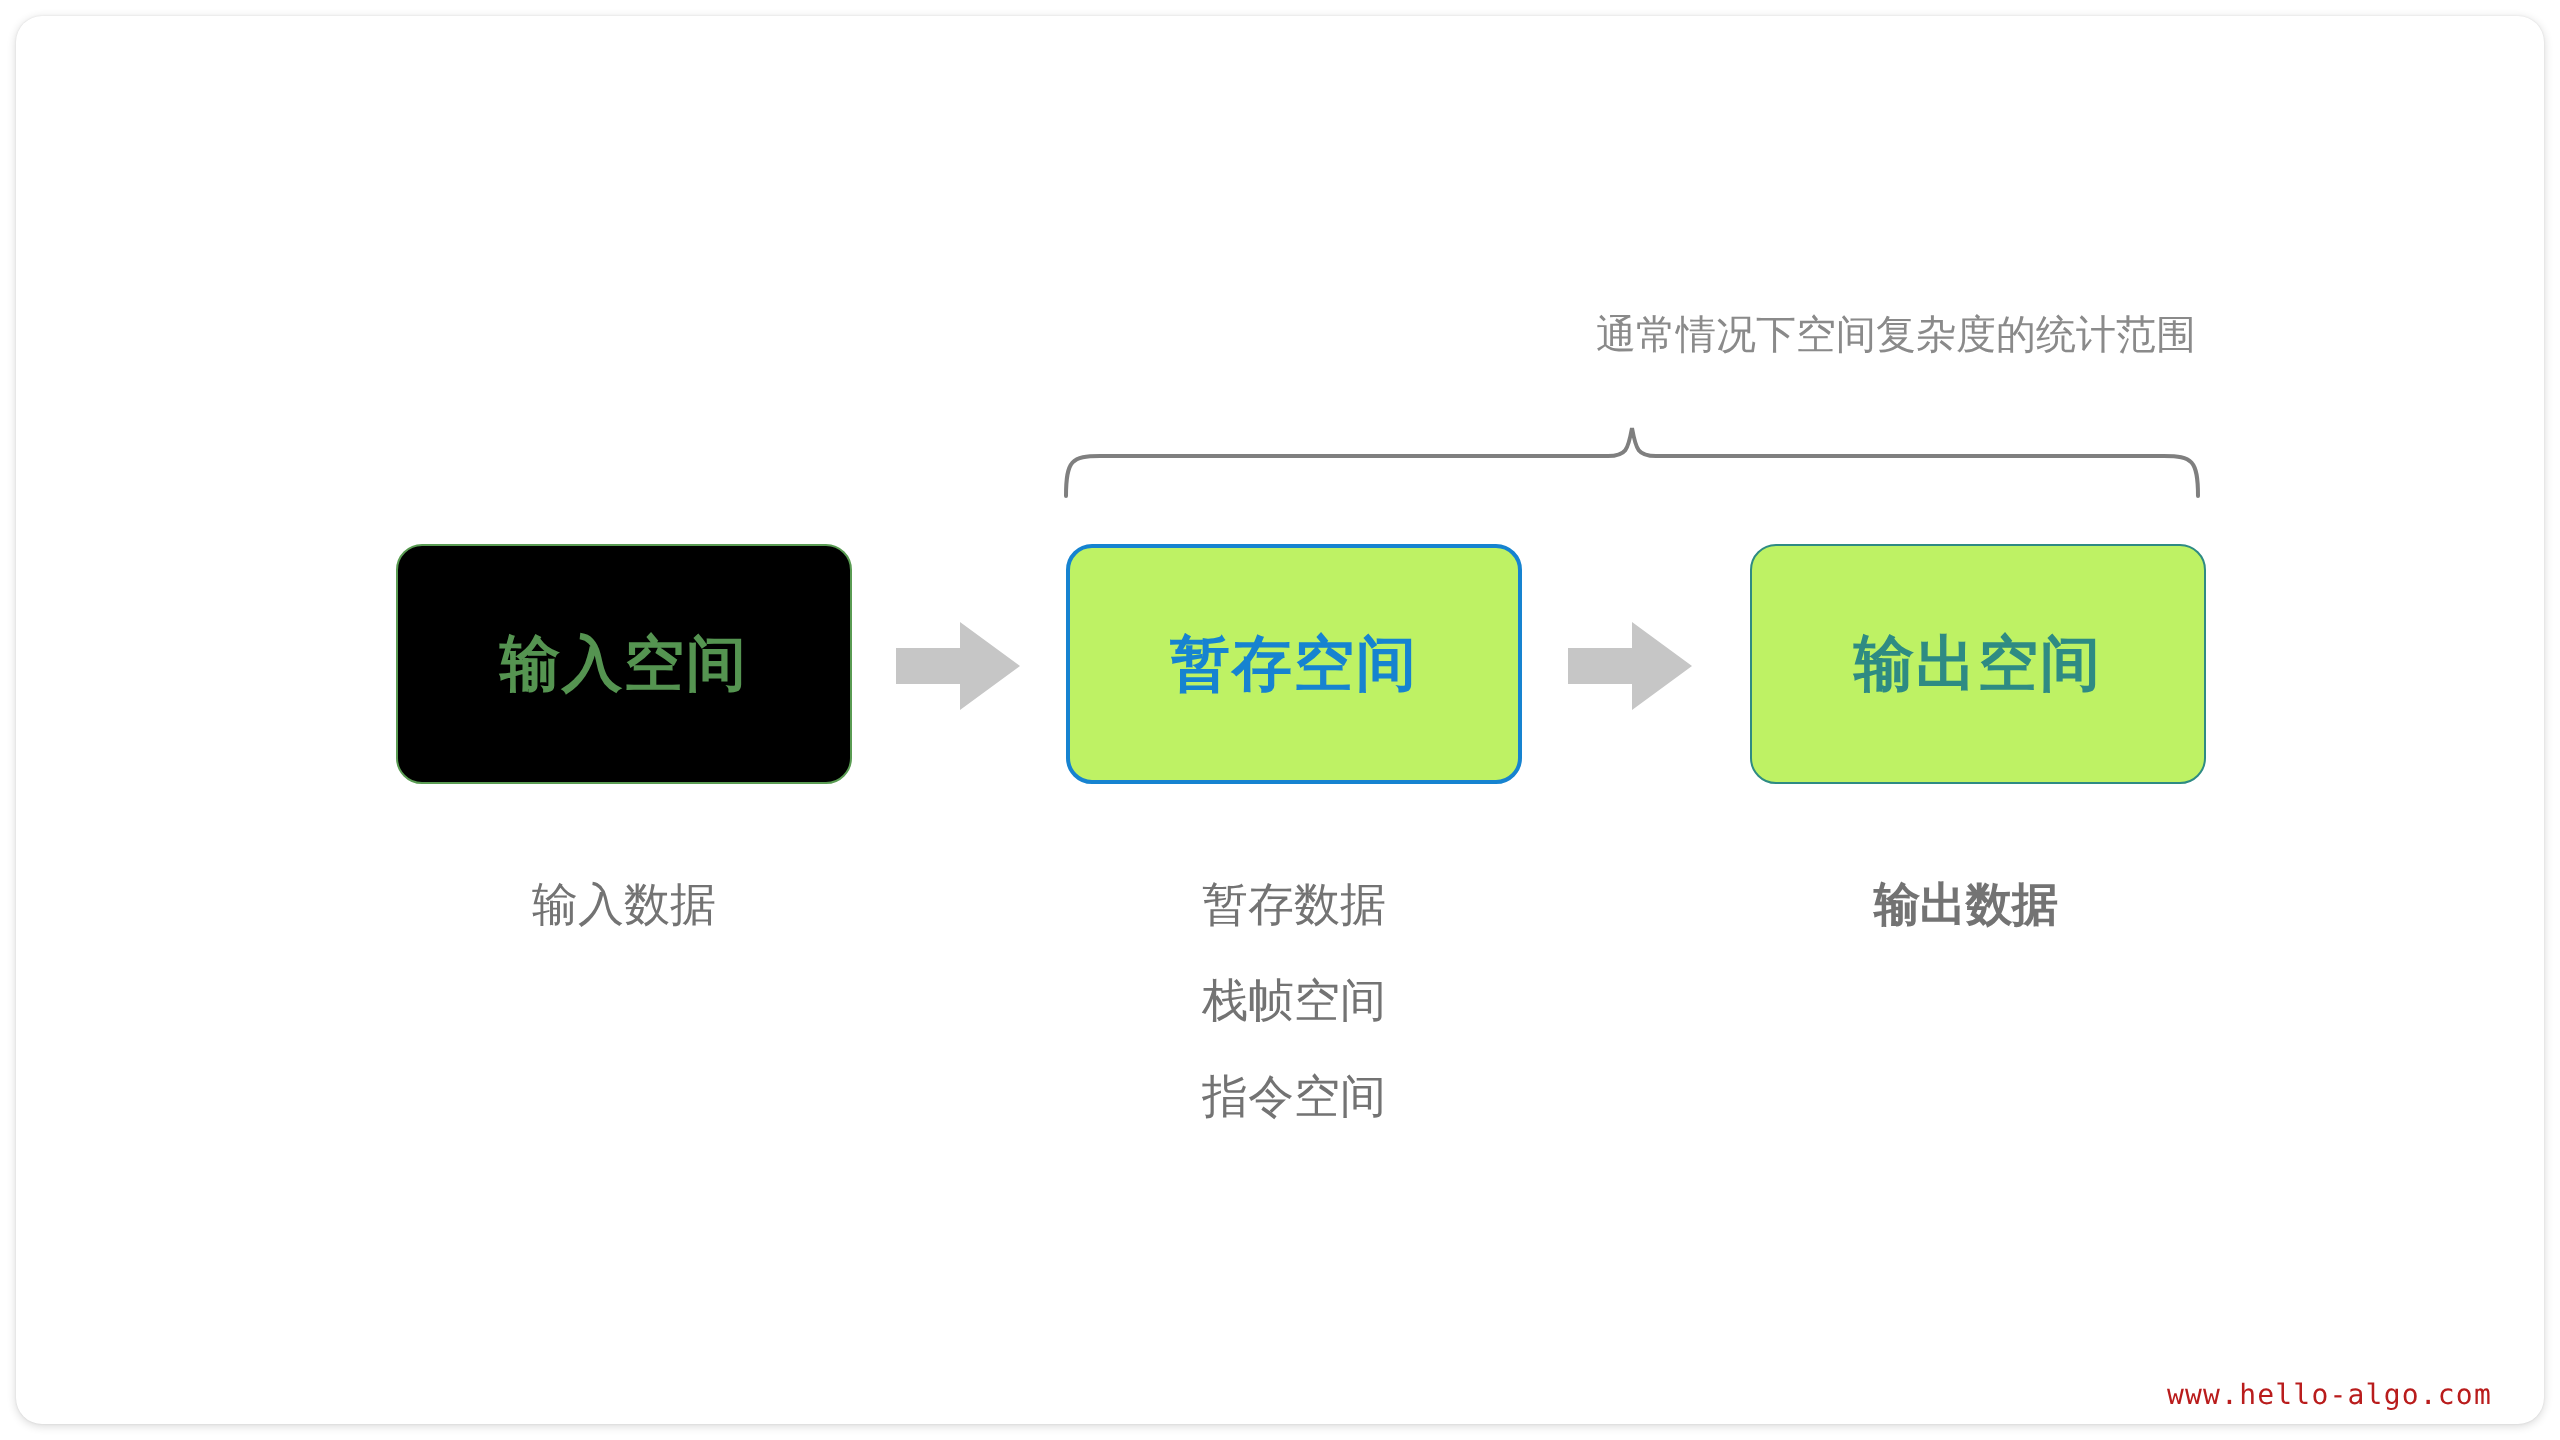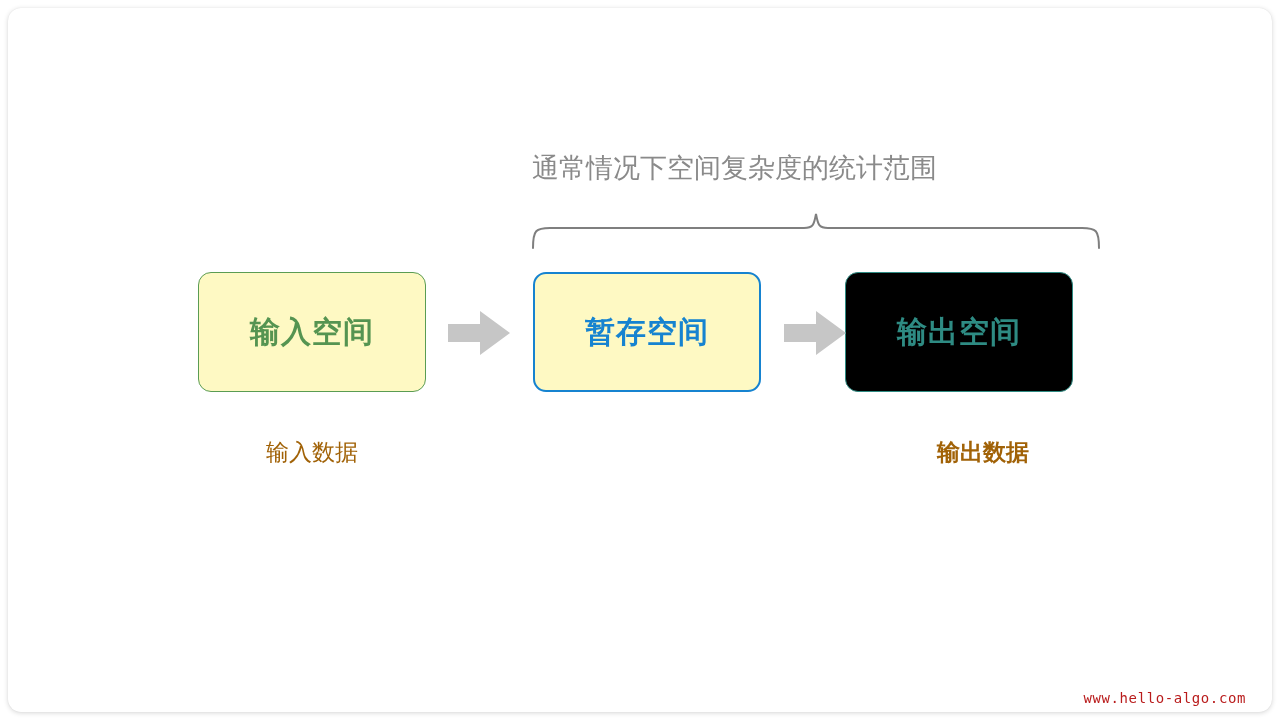--- a/index.html
+++ b/index.html
@@ -30,23 +30,23 @@
     left: 0;
     top: 0;
     width: 1280px;
     height: 720px;
   }
   .caption-wrap {
     position: absolute;
     left: 524px;
     top: 143px;
     width: 566px;
-    text-align: left;
+    text-align: right;
     color: #8a8a8a;
-    font-size: 27px;
+    font-size: 20px;
     line-height: 34px;
     white-space: nowrap;
   }
 
   
   #brace {
     position: absolute;
     left: 512px;
     top: 196px;
     width: 592px;
@@ -61,41 +61,41 @@
     height: 120px;
     border-radius: 13px;
     box-sizing: border-box;
     display: flex;
     align-items: center;
     justify-content: center;
     font-size: 30px;
     font-weight: 700;
     letter-spacing: 1px;
   }
-  #box-input  { left: 190px; background: #fef9c3; border: 1.6px solid #5a9c53; color: #559451; }
-  #box-temp   { left: 525px; background: #fef9c3; border: 2.4px solid #1683d0; color: #1683d0; }
-  #box-output { left: 837px; background: #000000; border: 1.8px solid #2e8b83; color: #2e8b83; }
+  #box-input  { left: 190px; background: #000000; border: 1.6px solid #5a9c53; color: #559451; }
+  #box-temp   { left: 525px; background: #bef264; border: 2.4px solid #1683d0; color: #1683d0; }
+  #box-output { left: 867px; background: #bef264; border: 1.8px solid #2e8b83; color: #2e8b83; }
 
   
   .arrow {
     position: absolute;
     top: 303px;
     width: 62px;
     height: 44px;
   }
   #arrow-1 { left: 440px; }
   #arrow-2 { left: 776px; }
 
   
   .col-labels {
     position: absolute;
     top: 420px;
     width: 300px;
     text-align: center;
-    color: #a16207;
+    color: #737373;
     font-size: 23px;
     line-height: 48px;
     white-space: nowrap;
   }
   #labels-input  { left: 154px; }
   #labels-temp   { left: 489px; }
   #labels-output { left: 825px; font-weight: bold; }
   .col-labels .lbl { display: block; }
 
   
@@ -144,20 +144,25 @@
       <path d="M 0 13 L 32 13 L 32 0 L 62 22 L 32 44 L 32 31 L 0 31 Z" fill="#c6c6c6"></path>
     </svg>
     <svg class="arrow" id="arrow-2" viewBox="0 0 62 44" xmlns="http://www.w3.org/2000/svg">
       <path d="M 0 13 L 32 13 L 32 0 L 62 22 L 32 44 L 32 31 L 0 31 Z" fill="#c6c6c6"></path>
     </svg>
 
     <div class="col-labels" id="labels-input">
       <span class="lbl">输入数据</span>
     </div>
 
+    <div class="col-labels" id="labels-temp">
+      <span class="lbl">暂存数据</span>
+      <span class="lbl">栈帧空间</span>
+      <span class="lbl">指令空间</span>
+    </div>
 
     <div class="col-labels" id="labels-output">
       <span class="lbl">输出数据</span>
     </div>
 
     <div id="watermark">www.hello-algo.com</div>
 
   </div>
 </div>
 

